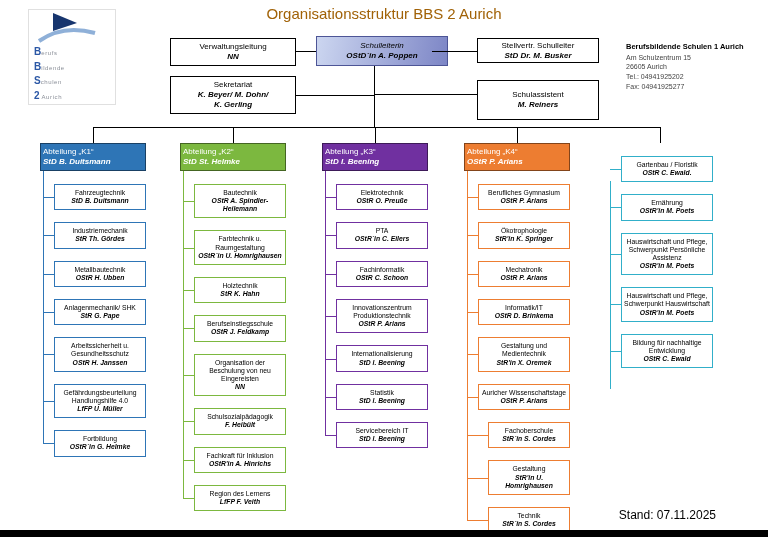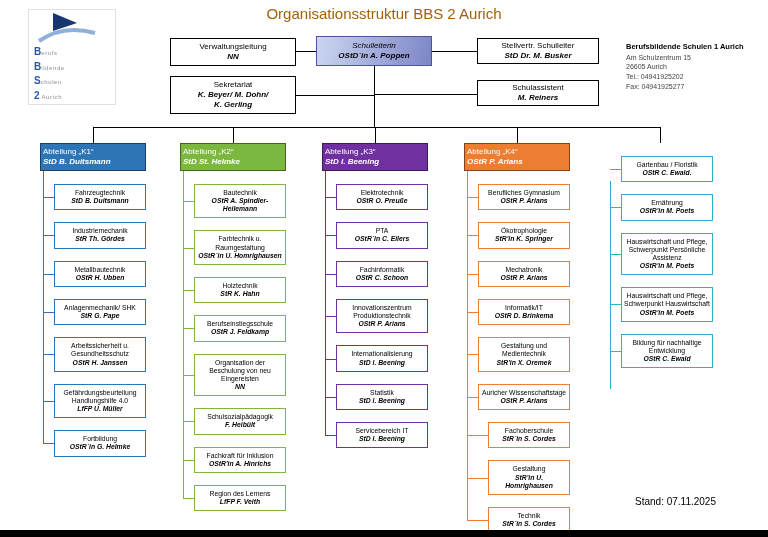--- a/index.html
+++ b/index.html
@@ -20,32 +20,32 @@
     position:absolute; left:28px; top:9px; width:88px; height:96px;
     border:1px solid #e0e0e0; padding:2px 5px; background:#fff;
   }
   .logo svg { display:block; margin:0 auto 1px auto; }
   .logo-line { font-size:6px; color:#8a8f98; letter-spacing:.6px; line-height:1.45; white-space:nowrap; }
   .logo-line .initial { font-size:10px; color:#2b57a5; font-weight:bold; letter-spacing:0; }
   
   .tbox {
     position:absolute; background:#fff; border:1px solid #000;
     display:flex; flex-direction:column; justify-content:center;
-    text-align:center; font-size:8px; line-height:1.25; padding:12px;
+    text-align:center; font-size:8px; line-height:1.25; padding:6px;
   }
   .tbox .bname { font-weight:bold; font-style:italic; white-space:pre-line; }
   .leader {
     background:linear-gradient(100deg,#ccd6f0 0%,#7d86c6 100%);
     border-color:#4d5596; font-style:italic;
   }
   #box-verwaltung { left:170px; top:38px; width:126px; height:28px; }
-  #box-leader     { left:316px; top:36px; width:116px; height:30px; }
+  #box-leader     { left:316px; top:36px; width:132px; height:30px; }
   #box-stellv     { left:477px; top:38px; width:122px; height:25px; }
   #box-sekretariat{ left:170px; top:76px; width:126px; height:38px; }
-  #box-assistent  { left:477px; top:80px; width:122px; height:14px; }
+  #box-assistent  { left:477px; top:80px; width:122px; height:40px; }
   
   #contact { position:absolute; left:626px; top:42px; width:138px; font-size:7px; color:#444; line-height:1.4; }
   #contact .cname { font-weight:bold; font-size:7.5px; color:#000; }
   
   .line { position:absolute; background:#000; }
   #ln-left    { left:296px; top:51px;  width:20px;  height:1px; }
   #ln-right   { left:432px; top:51px;  width:45px;  height:1px; }
   #ln-center-v{ left:374px; top:66px;  width:1px;   height:61px; }
   #ln-sek     { left:296px; top:95px;  width:78px;  height:1px; }
   #ln-ass     { left:375px; top:94px;  width:102px; height:1px; }
@@ -68,21 +68,21 @@
   .item-box {
     position:relative; background:#fff; border:1px solid var(--c);
     text-align:center; font-size:6.8px; line-height:1.2; padding:4px 2px;
   }
   .item-box::before {
     content:""; position:absolute; left:-12px; top:50%; width:12px; height:1px; background:var(--c);
   }
   .item-name { font-weight:bold; font-style:italic; }
   .item-box.indent { margin-left:10px; }
   .item-box.indent::before { left:-22px; width:22px; }
-  #stand { position:absolute; right:52px; top:496px; font-size:10px;margin-left:45px; }
+  #stand { position:absolute; right:52px; top:508px; font-size:12px;margin-left:45px; }
   #bottom-bar { position:absolute; left:0; bottom:0; width:768px; height:7px; background:#000; }
 </style>
 </head>
 <body>
 
 <div class="page-title">Organisationsstruktur BBS 2 Aurich</div>
 
 <div class="logo">
   <svg width="74" height="32" viewBox="0 0 74 32">
     <polygon points="18,1 42,11 18,19" fill="#17356e"></polygon>

